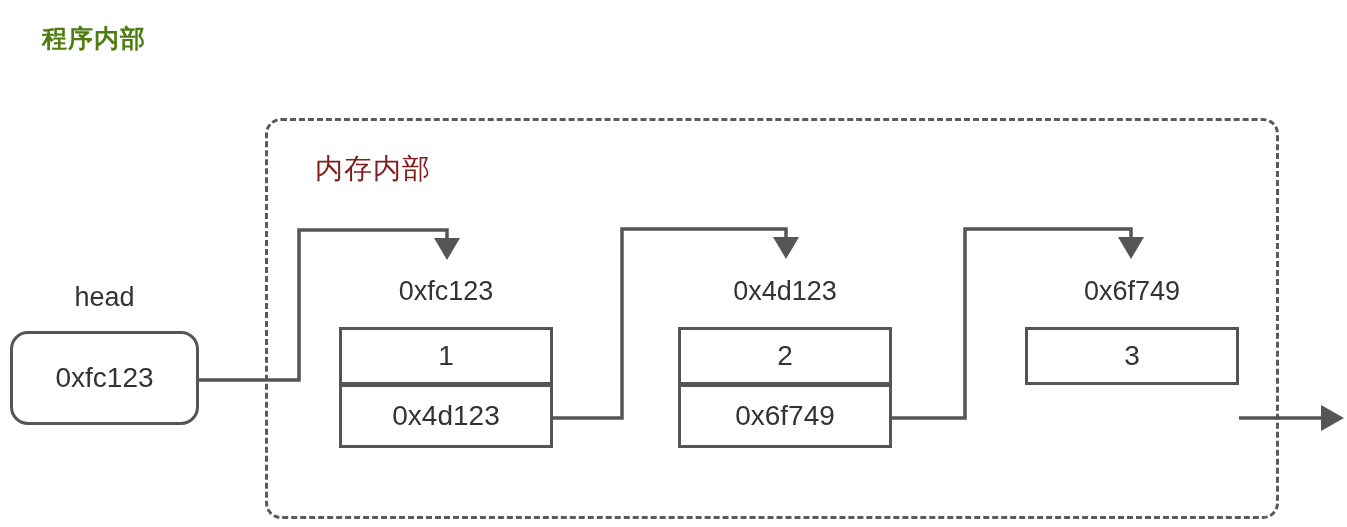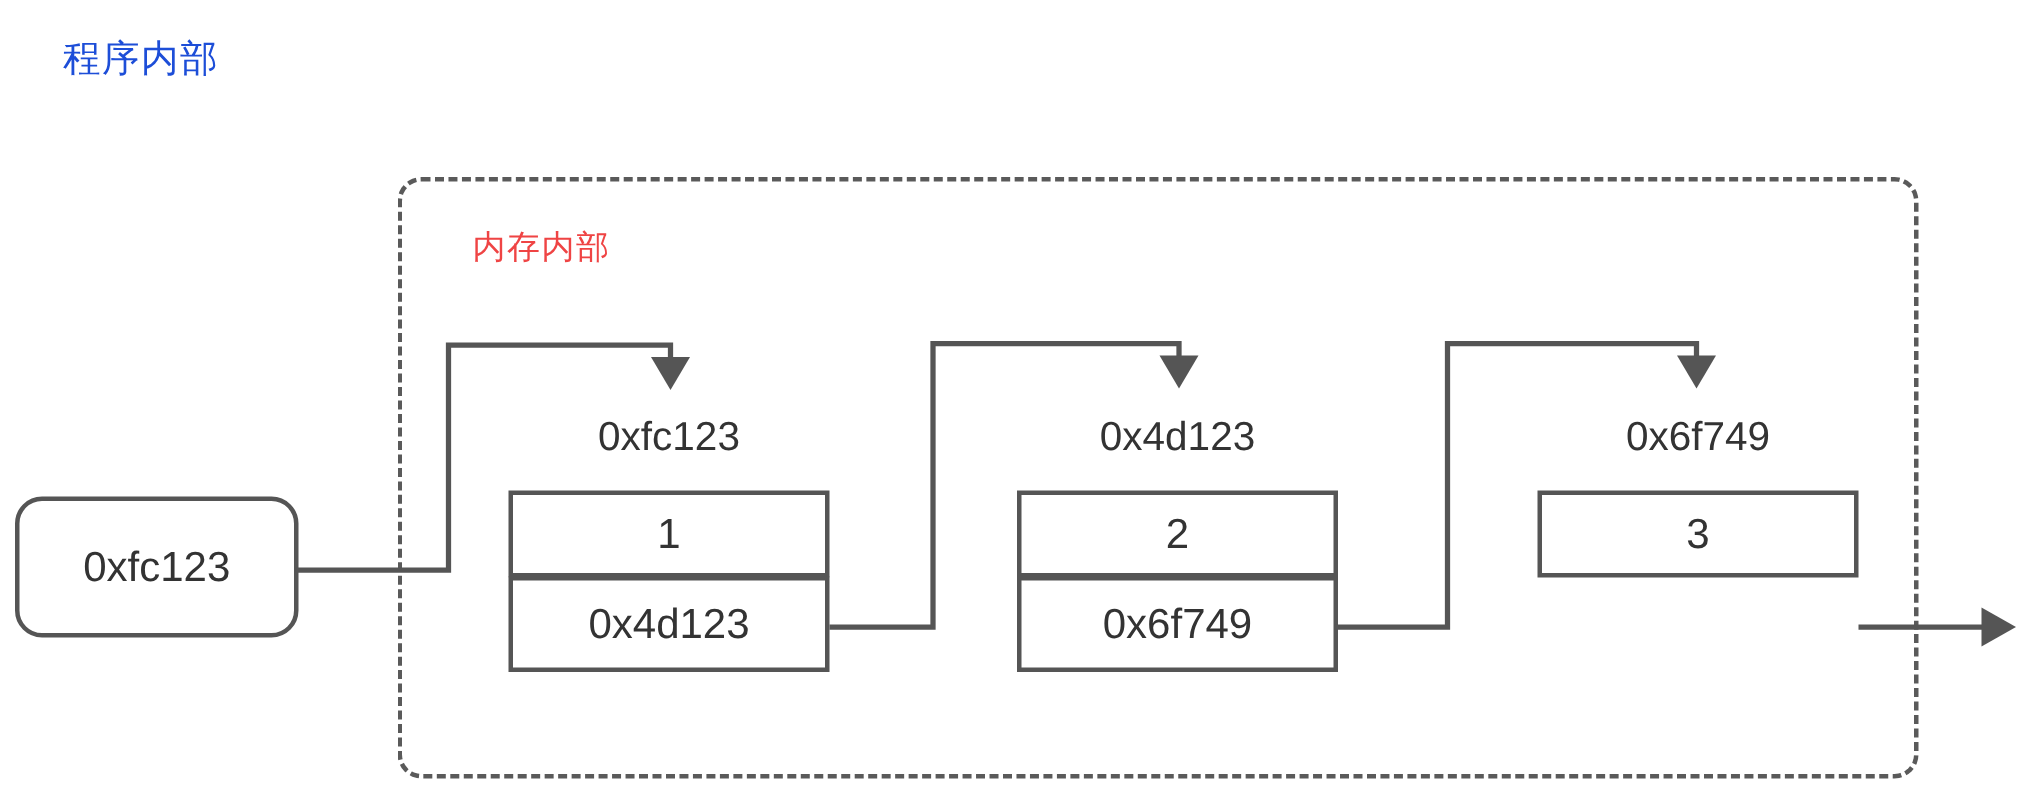--- a/index.html
+++ b/index.html
@@ -13,40 +13,40 @@
     width: 1347px;
     height: 527px;
     background: #ffffff;
     overflow: hidden;
   }
   .page-title {
     position: absolute;
     left: 42px;
     top: 22px;
     font-size: 25px;
-    font-weight: 400;
-    color: #1d4ed8;
+    font-weight: 700;
+    color: #4d7c0f;
     letter-spacing: 1px;
   }
   .memory-region {
     position: absolute;
     left: 265px;
     top: 118px;
     width: 1014px;
     height: 401px;
     border: 3px dashed #5a5a5a;
     border-radius: 16px;
     background: transparent;
   }
   .memory-label {
     position: absolute;
     left: 315px;
     top: 150px;
-    font-size: 22px;
-    color: #ef4444;
+    font-size: 28px;
+    color: #7f1d1d;
     letter-spacing: 1px;
   }
   .head-label {
     position: absolute;
     left: 10px;
     top: 282px;
     width: 189px;
     text-align: center;
     font-size: 27px;
     color: #333333;
@@ -117,20 +117,21 @@
 </head>
 <body>
 
 <div class="canvas">
 
   <div class="page-title">程序内部</div>
 
   <div class="memory-region"></div>
   <div class="memory-label">内存内部</div>
 
+  <div class="head-label">head</div>
   <div class="head-box">
     <span>0xfc123</span>
   </div>
 
   <div class="node-group n1">
     <div class="node-address">0xfc123</div>
     <div class="node-box">
       <div class="node-cell value">1</div>
       <div class="node-cell next">0x4d123</div>
     </div>

